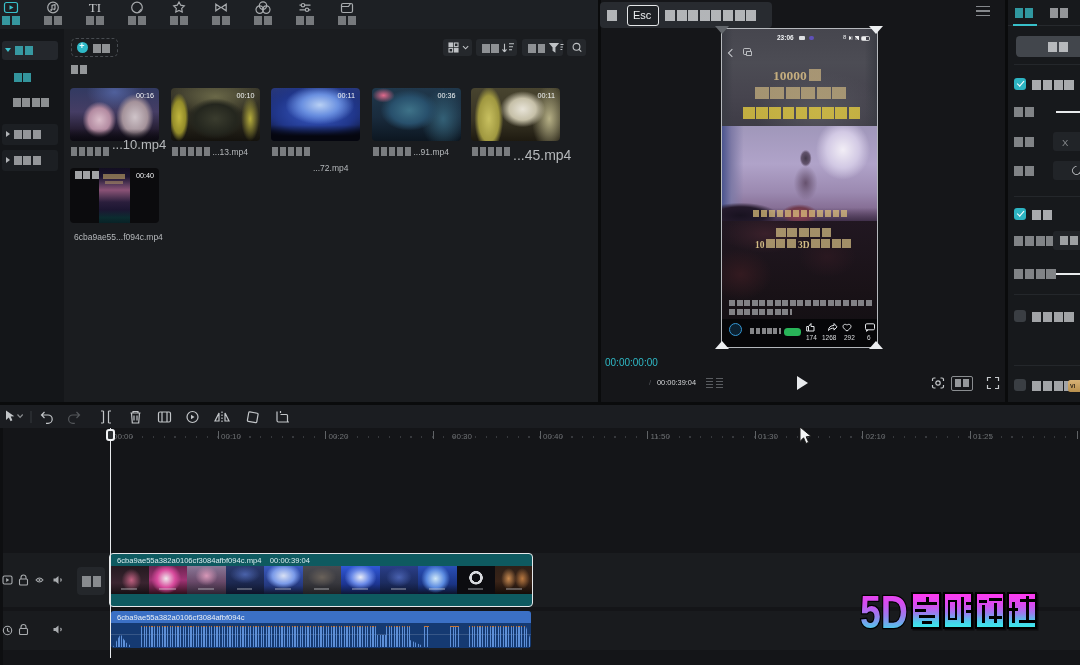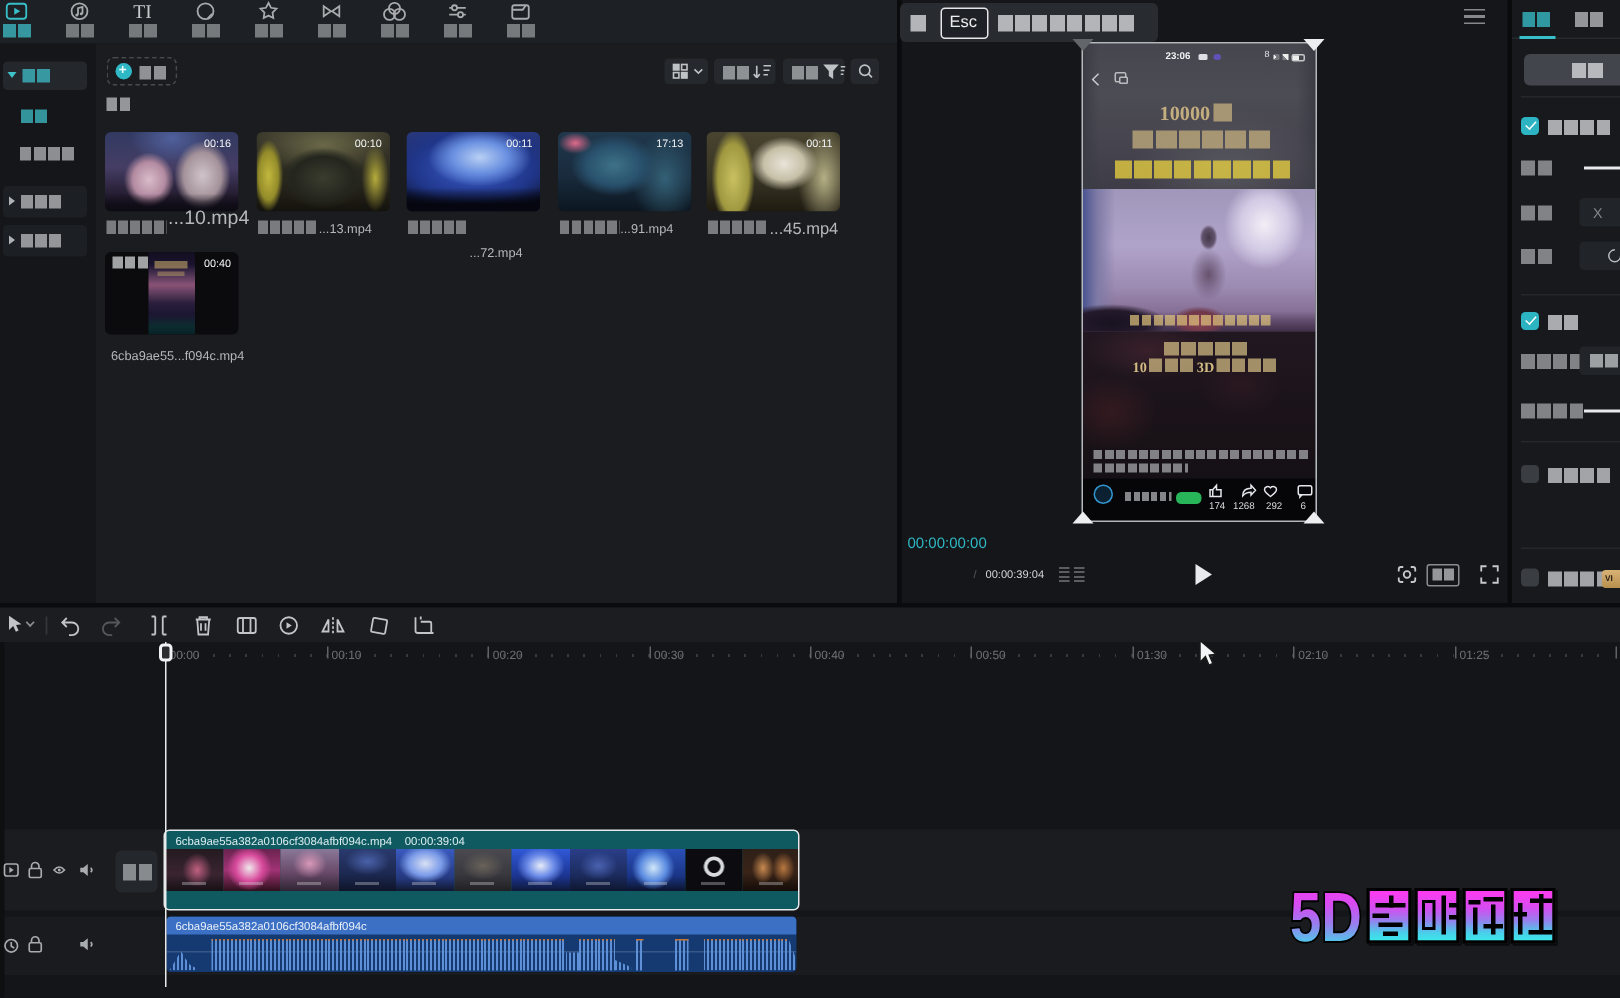--- a/index.html
+++ b/index.html
@@ -115,40 +115,40 @@
  radial-gradient(66px 36px at 50% 45%, #3a5cc8 0%, #20368a 60%, rgba(0,0,0,0) 90%),
  linear-gradient(180deg,#28387c 0%,#1b2862 50%,#0a0e24 85%,#060816)">
  <div class="a" style="left:0;bottom:0;width:100%;height:16px;background:linear-gradient(0deg,#05060f 30%,rgba(5,6,15,0))"></div>
  <div class="a t" style="right:5px;top:3px;font-size:7.2px;color:#f2f4f5">00:11</div>
 </div>
 <div class="a" style="left:371.5px;top:88px;width:89px;height:53px;border-radius:4px;overflow:hidden;background:
  radial-gradient(14px 9px at 13% 14%, #e06a8c 0%, rgba(0,0,0,0) 80%),
  radial-gradient(34px 24px at 42% 42%, #3e7288 0%, #28506c 55%, rgba(0,0,0,0) 85%),
  radial-gradient(28px 38px at 80% 58%, #336076 0%, rgba(0,0,0,0) 80%),
  linear-gradient(180deg,#20384c,#192b3d 55%,#0c1620)">
- <div class="a t" style="right:5px;top:3px;font-size:7.2px;color:#f2f4f5">17:13</div>
+ <div class="a t" style="right:5px;top:3px;font-size:7.2px;color:#f2f4f5">00:36</div>
 </div>
 <div class="a" style="left:471px;top:88px;width:89px;height:53px;border-radius:4px;overflow:hidden;background:
  radial-gradient(30px 24px at 58% 40%, #e8e4d8 0%, #c6c0a8 45%, rgba(0,0,0,0) 75%),
  radial-gradient(17px 38px at 20% 58%, #c8c060 0%, #a09840 60%, rgba(0,0,0,0) 85%),
  radial-gradient(22px 42px at 88% 58%, #b5af85 0%, rgba(0,0,0,0) 80%),
  linear-gradient(180deg,#48442f,#383424 60%,#1e1a10)">
  <div class="a t" style="right:5px;top:3px;font-size:7.2px;color:#f2f4f5">00:11</div>
 </div>
 
 <i class="z" style="left:71px;top:147px;width:40px;height:9px;--c:rgba(185,188,191,.75);--p:8px"></i>
 <div class="a t" style="left:112px;top:137px;font-size:13px;color:#b5b8bb">...10.mp4</div>
 <i class="z" style="left:171.5px;top:147px;width:40px;height:9px;--c:rgba(185,188,191,.75);--p:8px"></i>
 <div class="a t" style="left:212.5px;top:147px;font-size:8.5px;color:#b5b8bb">...13.mp4</div>
 <i class="z" style="left:272px;top:147px;width:40px;height:9px;--c:rgba(185,188,191,.75);--p:8px"></i>
 <div class="a t" style="left:313px;top:163px;font-size:8.5px;color:#b5b8bb">...72.mp4</div>
 <i class="z" style="left:372.5px;top:147px;width:40px;height:9px;--c:rgba(185,188,191,.75);--p:8px"></i>
 <div class="a t" style="left:413.5px;top:147px;font-size:8.5px;color:#b5b8bb">...91.mp4</div>
 <i class="z" style="left:472px;top:147px;width:40px;height:9px;--c:rgba(185,188,191,.75);--p:8px"></i>
-<div class="a t" style="left:513px;top:147px;font-size:11px;color:#b5b8bb">...45.mp4</div>
+<div class="a t" style="left:513px;top:147px;font-size:14px;color:#b5b8bb">...45.mp4</div>
 
 <div class="a" style="left:70px;top:168px;width:89px;height:55px;border-radius:4px;overflow:hidden;background:#0b0b0d">
  <div class="a" style="left:29px;top:0;width:31px;height:55px;background:
   linear-gradient(180deg,#120e20 0%,#1c1430 16%,#503656 28%,#8a5276 40%,#5e3c5c 50%,#2a1e3c 62%,#1c1632 76%,#0c2c30 90%,#082226 100%)">
   <div class="a" style="left:4px;top:6px;width:22px;height:5px;background:rgba(214,182,110,.55)"></div>
   <div class="a" style="left:6px;top:13px;width:18px;height:3px;background:rgba(214,182,110,.4)"></div>
  </div>
  <div class="a t" style="left:5px;top:3px;font-size:8.5px;color:#e8eaec"><i class="z" style="position:relative;display:inline-block;width:24px;height:8px;--c:rgba(232,234,236,.85);--p:8.4px"></i></div>
  <div class="a t" style="right:5px;top:3px;font-size:7.2px;color:#f2f4f5">00:40</div>
 </div>
@@ -306,25 +306,25 @@
  <path d="M277 6.5 v9 a1.5 1.5 0 0 0 1.5 1.5 h9 M280.5 9.5 h6 a1 1 0 0 1 1 1 v6.5 M280.5 6 v2 M289 17 h-2"></path>
 </svg>
 
 <div class="a" style="left:110px;top:436px;width:966px;height:2px;background:repeating-linear-gradient(90deg,#37393d 0 1.2px,transparent 1.2px 10.73px)"></div>
 <div class="a t" style="left:113px;top:431.5px;font-size:8px;color:#6e7174">00:00</div>
 <div class="a" style="left:217.5px;top:431px;width:1px;height:8px;background:#606366"></div>
 <div class="a t" style="left:221px;top:431.5px;font-size:8px;color:#6e7174">00:10</div>
 <div class="a" style="left:325px;top:431px;width:1px;height:8px;background:#606366"></div>
 <div class="a t" style="left:328.5px;top:431.5px;font-size:8px;color:#6e7174">00:20</div>
 <div class="a" style="left:432.5px;top:431px;width:1px;height:8px;background:#606366"></div>
-<div class="a t" style="left:436px;top:431.5px;font-size:8px;color:#6e7174">00:30</div>
+<div class="a t" style="left:452px;top:431.5px;font-size:8px;color:#6e7174">00:30</div>
 <div class="a" style="left:539.5px;top:431px;width:1px;height:8px;background:#606366"></div>
 <div class="a t" style="left:543px;top:431.5px;font-size:8px;color:#6e7174">00:40</div>
 <div class="a" style="left:647px;top:431px;width:1px;height:8px;background:#606366"></div>
-<div class="a t" style="left:650.5px;top:431.5px;font-size:8px;color:#6e7174">00:50</div>
+<div class="a t" style="left:650.5px;top:431.5px;font-size:8px;color:#6e7174">11:50</div>
 <div class="a" style="left:754.5px;top:431px;width:1px;height:8px;background:#606366"></div>
 <div class="a t" style="left:758px;top:431.5px;font-size:8px;color:#6e7174">01:30</div>
 <div class="a" style="left:862px;top:431px;width:1px;height:8px;background:#606366"></div>
 <div class="a t" style="left:865.5px;top:431.5px;font-size:8px;color:#6e7174">02:10</div>
 <div class="a" style="left:969.5px;top:431px;width:1px;height:8px;background:#606366"></div>
 <div class="a t" style="left:973px;top:431.5px;font-size:8px;color:#6e7174">01:25</div>
 <div class="a" style="left:1077px;top:431px;width:1px;height:8px;background:#606366"></div>
 
 <svg class="a" style="left:0;top:553px" width="68" height="54" fill="none" stroke="#a9acaf" stroke-width="1.1">
  <rect x="3" y="23" width="9" height="8" rx="1.5"></rect>

